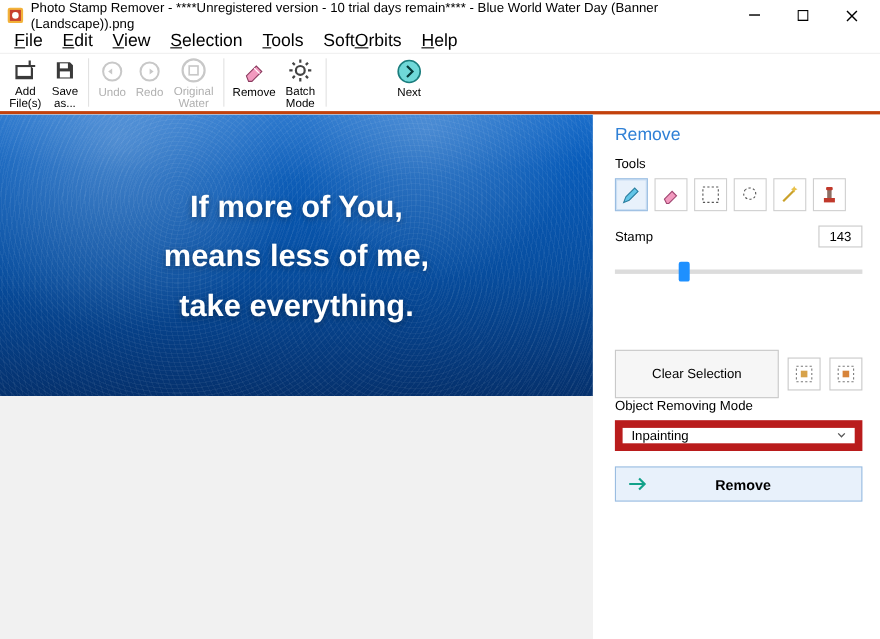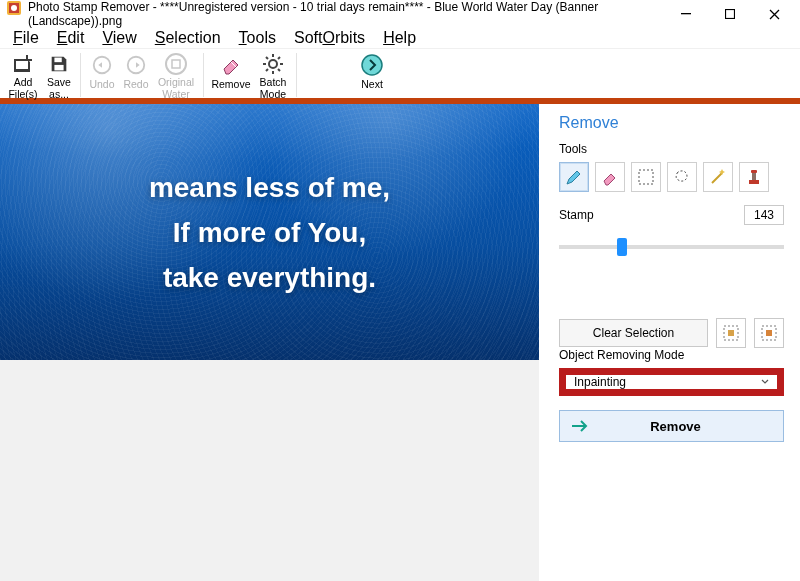--- a/index.html
+++ b/index.html
@@ -1,31 +1,31 @@
 <!DOCTYPE html>
 <html><head>
 <meta charset="utf-8">
 <style>
   * { box-sizing: border-box; margin: 0; padding: 0; font-family: "Segoe UI", Tahoma, sans-serif; }
   body { width: 800px; height: 581px; background: #fff; overflow: hidden; font-size: 12px; color: #000; }
 
   
-  .titlebar { display: flex; height: 28px; padding: 0 4px; }
+  .titlebar { display: flex; align-items: center; height: 28px; padding: 0 4px; }
   .titlebar .app-icon { width: 16px; height: 16px; margin: 0 6px 0 2px; }
   .titlebar .title { flex: 1; font-size: 12px; }
   .titlebar .win-controls { display: flex; gap: 0; }
   .titlebar .win-btn { width: 44px; height: 28px; display: flex; align-items: center; justify-content: center; }
 
   
   .menubar { display: flex; height: 20px; padding: 0 6px; gap: 4px; }
   .menu-item { padding: 1px 7px; font-size: 16px; cursor: default; }
   .menu-item u { text-decoration: underline; }
 
   
-  .toolbar { display: flex; height: 56px; align-items: center; padding: 2px 8px 0 4px; gap: 0; border-bottom: 6px solid #c2410c; border-top: 1px solid #f0f0f0; }
+  .toolbar { display: flex; height: 56px; align-items: flex-end; padding: 2px 8px 0 4px; gap: 0; border-bottom: 3px solid #c2410c; border-top: 1px solid #f0f0f0; }
   .tb-group { display: flex; }
   .tb-btn { display: flex; flex-direction: column; align-items: center; justify-content: flex-start; width: 38px; height: 52px; padding-top: 2px; font-size: 10.5px; text-align: center; line-height: 1.1; }
   .tb-btn .ic { width: 28px; height: 28px; display: flex; align-items: center; justify-content: center; }
   .tb-btn.disabled { color: #b0b0b0; }
   .tb-sep { width: 1px; background: #e2e2e2; margin: 4px 4px; height: 44px; }
   .tb-wide { width: 46px; }
   .tb-narrow { width: 34px; }
 
   
   .workspace { display: flex; height: calc(581px - 28px - 20px - 56px); }
@@ -54,21 +54,21 @@
   .tool-row { display:flex; gap:6px; margin-bottom: 10px; }
   .tool-btn { width: 30px; height: 30px; border:1px solid #cfcfcf; background:#fff; display:flex; align-items:center; justify-content:center; }
   .tool-btn.active { border-color:#9abde1; background:#e8f1fb; box-shadow: inset 0 0 0 1px #c9def3; }
   .radius-row { display:flex; justify-content:space-between; align-items:center; }
   .radius-val { border:1px solid #c9c9c9; width:40px; height:20px; font-size:12px; text-align:center; padding:0 4px; }
   .slider-wrap { margin-top:6px; height: 26px; display:flex; align-items:center; }
   .slider { width:100%; position:relative; height:4px; background:#dcdcdc; }
   .slider .thumb { position:absolute; top:-7px; width:10px; height:18px; background:#1e90ff; border-radius:2px; }
 
   .mid-row { display:flex; gap:8px; margin-top: 58px; align-items:center; }
-  .mid-row .clear-btn { flex:1; height:28px; border:1px solid #c9c9c9; background:#f6f6f6; font-size:12px; }
+  .mid-row .clear-btn { flex:1; height:44px; border:1px solid #c9c9c9; background:#f6f6f6; font-size:12px; }
   .icon-btn { width:30px; height:30px; border:1px solid #c9c9c9; background:#fff; display:flex; align-items:center; justify-content:center; }
 
   .mode-label { font-size: 12px; }
   .mode-select { width:100%; height:28px; border:7px solid #b91c1c; background:#fff; padding:0 8px; margin-top:6px; display:flex; align-items:center; justify-content:space-between; font-size:12px;}
   .remove-btn { width:100%; height:32px; border:1px solid #9abde1; background:#e8f1fb; margin-top:14px; display:flex; align-items:center; font-weight:700; font-size:13px; }
   .remove-btn .ic { width:24px; display:flex; justify-content:center; margin:0 6px 0 8px; }
   .remove-btn .txt { flex:1; text-align:center; margin-left:-30px; }
 
   svg { display:block; }
 </style>
@@ -202,22 +202,22 @@
       <span>Next</span>
     </div>
   </div>
 </div>
 
 <div class="workspace">
   <div class="canvas-area">
     <div class="canvas-img">
       <div class="ocean"></div>
       <div class="img-text">
+        <div>If more of You,</div>
         <div>means less of me,</div>
-        <div>If more of You,</div>
         <div>take everything.</div>
       </div>
     </div>
     <div class="canvas-blank"></div>
   </div>
 
   <div class="side">
     <h2>Remove</h2>
     <div class="label">Tools</div>
     <div class="tool-row">

